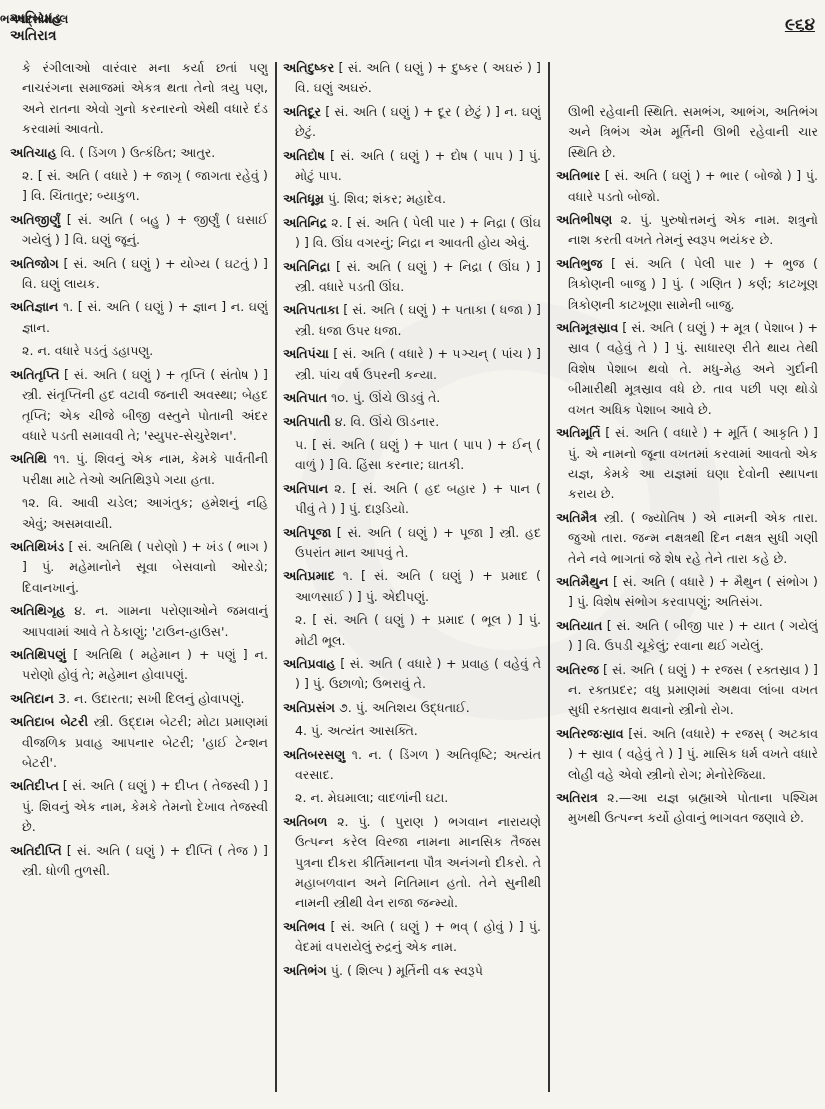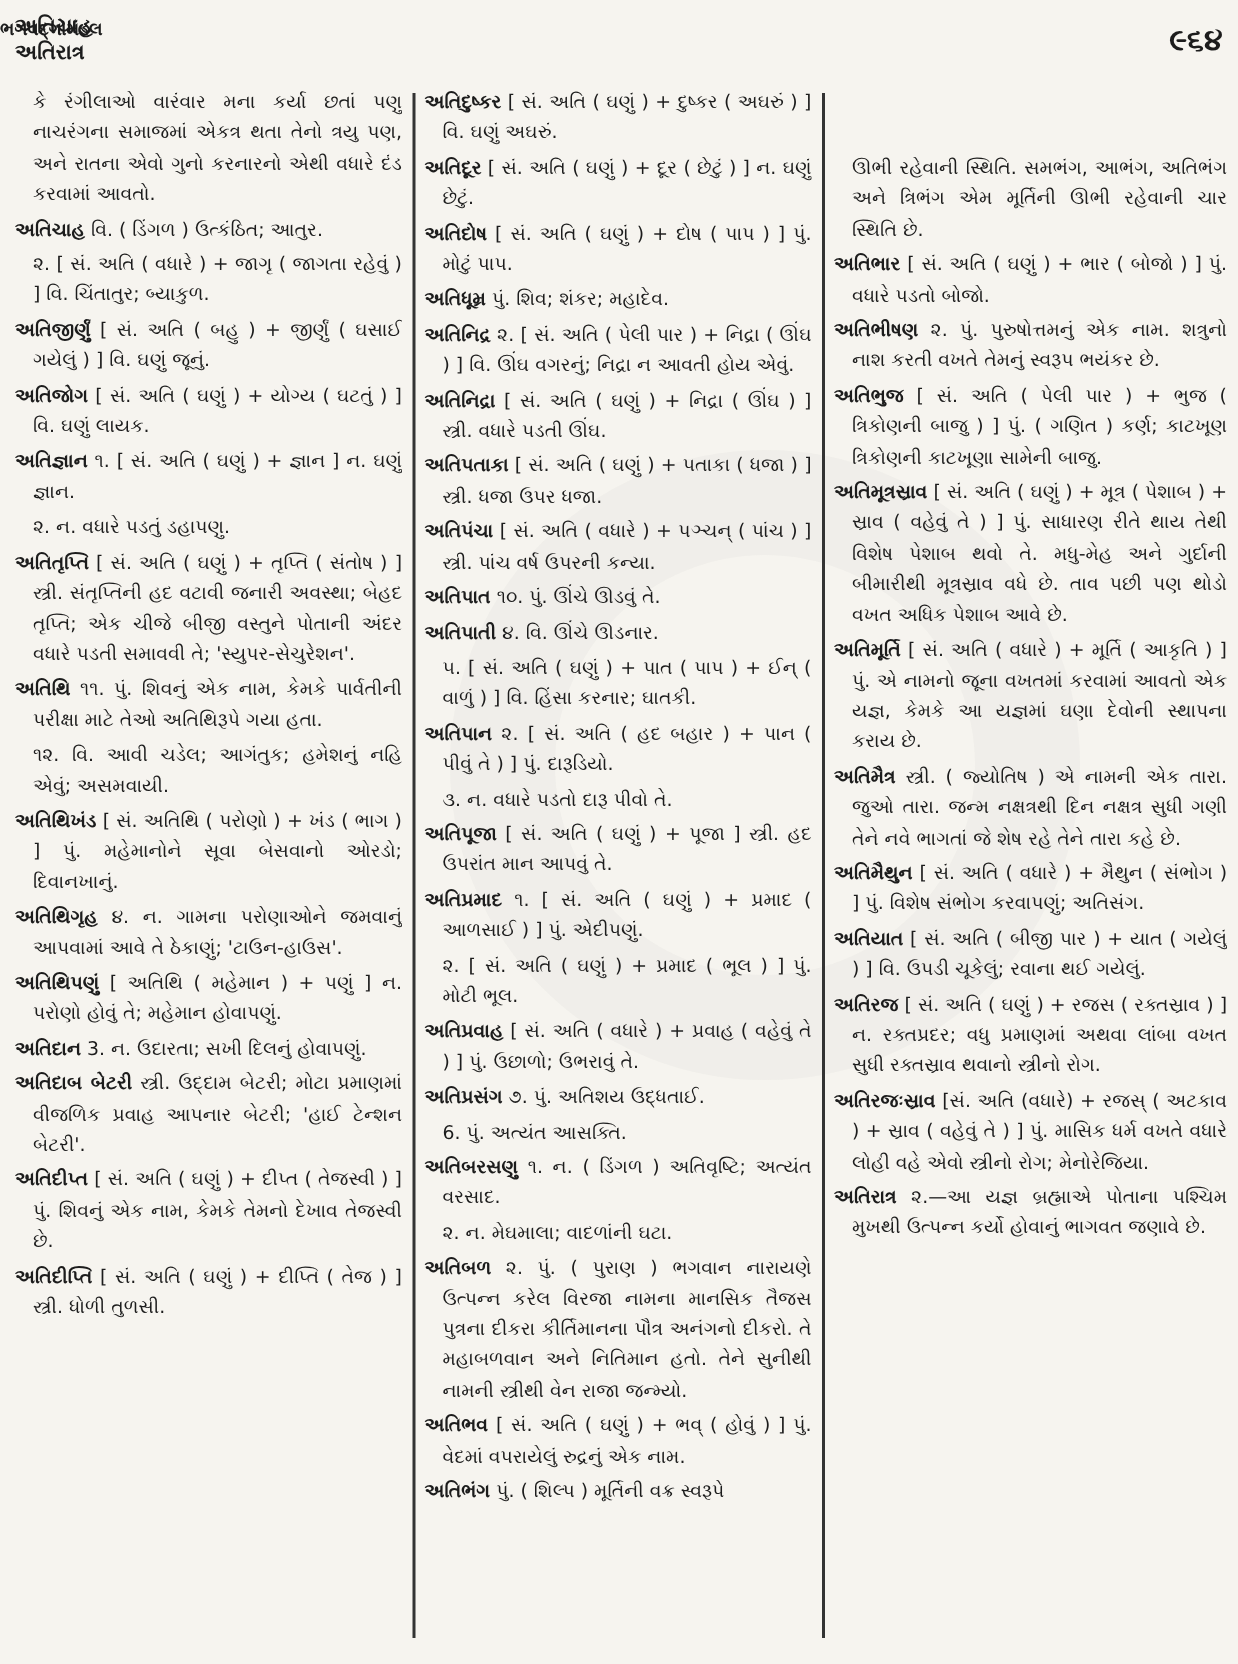--- a/index.html
+++ b/index.html
@@ -11,21 +11,21 @@
     position:relative;
   }
   .watermark {
     position:absolute; left:300px; top:300px; width:420px; height:420px;
     border-radius:50%; border:70px solid rgba(200,200,200,0.12);
     box-sizing:border-box; pointer-events:none;
   }
   .header { position:absolute; left:0; top:0; width:825px; height:56px; }
   .guide { position:absolute; left:10px; top:10px; font-weight:bold; font-size:14px; line-height:17px; }
   .title { position:absolute; left:0; width:709px; top:12px; font-weight:bold; font-size:12px; }
-  .pageno { position:absolute; right:10px; top:14px; font-size:20px; font-weight:bold; }
+  .pageno { position:absolute; right:10px; top:14px; font-size:17px; font-weight:bold;text-decoration:underline; }
   .cols { position:absolute; top:58px; left:0; width:825px; height:1040px;padding-left:46px; }
   .col {
     position:absolute; top:0; height:1035px; overflow:hidden;
     font-size:12.6px; line-height:20.4px; text-align:justify;
   }
   .c1 { left:10px; width:258px; }
   .c2 { left:283px; width:258px; }
   .c3 { left:556px; width:262px;margin-top:44px; }
   .rule { position:absolute; top:4px; width:1.5px; height:1030px; background:#333; }
   .r1 { left:275px; } .r2 { left:548px; }
@@ -75,27 +75,26 @@
       <p class="entry"><span class="hw">અતિદોષ</span><span> [ સં. અતિ ( ઘણું ) + દોષ ( પાપ ) ] પું. મોટું પાપ.</span></p>
       <p class="entry"><span class="hw">અતિધૂમ્ર</span><span> પું. શિવ; શંકર; મહાદેવ.</span></p>
       <p class="entry"><span class="hw">અતિનિદ્ર</span><span> ૨. [ સં. અતિ ( પેલી પાર ) + નિદ્રા ( ઊંઘ ) ] વિ. ઊંઘ વગરનું; નિદ્રા ન આવતી હોય એવું.</span></p>
       <p class="entry"><span class="hw">અતિનિદ્રા</span><span> [ સં. અતિ ( ઘણું ) + નિદ્રા ( ઊંઘ ) ] સ્ત્રી. વધારે પડતી ઊંઘ.</span></p>
       <p class="entry"><span class="hw">અતિપતાકા</span><span> [ સં. અતિ ( ઘણું ) + પતાકા ( ધજા ) ] સ્ત્રી. ધજા ઉપર ધજા.</span></p>
       <p class="entry"><span class="hw">અતિપંચા</span><span> [ સં. અતિ ( વધારે ) + પઞ્ચન્ ( પાંચ ) ] સ્ત્રી. પાંચ વર્ષ ઉપરની કન્યા.</span></p>
       <p class="entry"><span class="hw">અતિપાત</span><span> ૧૦. પું. ઊંચે ઊડવું તે.</span></p>
       <p class="entry"><span class="hw">અતિપાતી</span><span> ૪. વિ. ઊંચે ઊડનાર.</span></p>
       <p class="entry sub"><span>૫. [ સં. અતિ ( ઘણું ) + પાત ( પાપ ) + ઈન્ ( વાળું ) ] વિ. હિંસા કરનાર; ઘાતકી.</span></p>
       <p class="entry"><span class="hw">અતિપાન</span><span> ૨. [ સં. અતિ ( હદ બહાર ) + પાન ( પીવું તે ) ] પું. દારૂડિયો.</span></p>
-      <p class="entry sub"><span>૩. ન. વધારે પડતો દારૂ પીવો તે.</span></p>
       <p class="entry"><span class="hw">અતિપૂજા</span><span> [ સં. અતિ ( ઘણું ) + પૂજા ] સ્ત્રી. હદ ઉપરાંત માન આપવું તે.</span></p>
       <p class="entry"><span class="hw">અતિપ્રમાદ</span><span> ૧. [ સં. અતિ ( ઘણું ) + પ્રમાદ ( આળસાઈ ) ] પું. એદીપણું.</span></p>
       <p class="entry sub"><span>૨. [ સં. અતિ ( ઘણું ) + પ્રમાદ ( ભૂલ ) ] પું. મોટી ભૂલ.</span></p>
       <p class="entry"><span class="hw">અતિપ્રવાહ</span><span> [ સં. અતિ ( વધારે ) + પ્રવાહ ( વહેવું તે ) ] પું. ઉછાળો; ઉભરાવું તે.</span></p>
       <p class="entry"><span class="hw">અતિપ્રસંગ</span><span> ૭. પું. અતિશય ઉદ્ધતાઈ.</span></p>
-      <p class="entry sub"><span>6. પું. અત્યંત આસક્તિ.</span></p>
+      <p class="entry sub"><span>4. પું. અત્યંત આસક્તિ.</span></p>
       <p class="entry"><span class="hw">અતિબરસણુ</span><span> ૧. ન. ( ડિંગળ ) અતિવૃષ્ટિ; અત્યંત વરસાદ.</span></p>
       <p class="entry sub"><span>૨. ન. મેઘમાલા; વાદળાંની ઘટા.</span></p>
       <p class="entry"><span class="hw">અતિબળ</span><span> ૨. પું. ( પુરાણ ) ભગવાન નારાયણે ઉત્પન્ન કરેલ વિરજા નામના માનસિક તૈજસ પુત્રના દીકરા કીર્તિમાનના પૌત્ર અનંગનો દીકરો. તે મહાબળવાન અને નિતિમાન હતો. તેને સુનીથી નામની સ્ત્રીથી વેન રાજા જન્મ્યો.</span></p>
       <p class="entry"><span class="hw">અતિભવ</span><span> [ સં. અતિ ( ઘણું ) + ભવ્ ( હોવું ) ] પું. વેદમાં વપરાયેલું રુદ્રનું એક નામ.</span></p>
       <p class="entry"><span class="hw">અતિભંગ</span><span> પું. ( શિલ્પ ) મૂર્તિની વક્ર સ્વરૂપે</span></p>
     </div>
   <div class="col c3">
       <p class="entry cont"><span>ઊભી રહેવાની સ્થિતિ. સમભંગ, આભંગ, અતિભંગ અને ત્રિભંગ એમ મૂર્તિની ઊભી રહેવાની ચાર સ્થિતિ છે.</span></p>
       <p class="entry"><span class="hw">અતિભાર</span><span> [ સં. અતિ ( ઘણું ) + ભાર ( બોજો ) ] પું. વધારે પડતો બોજો.</span></p>
       <p class="entry"><span class="hw">અતિભીષણ</span><span> ૨. પું. પુરુષોત્તમનું એક નામ. શત્રુનો નાશ કરતી વખતે તેમનું સ્વરૂપ ભયંકર છે.</span></p>

